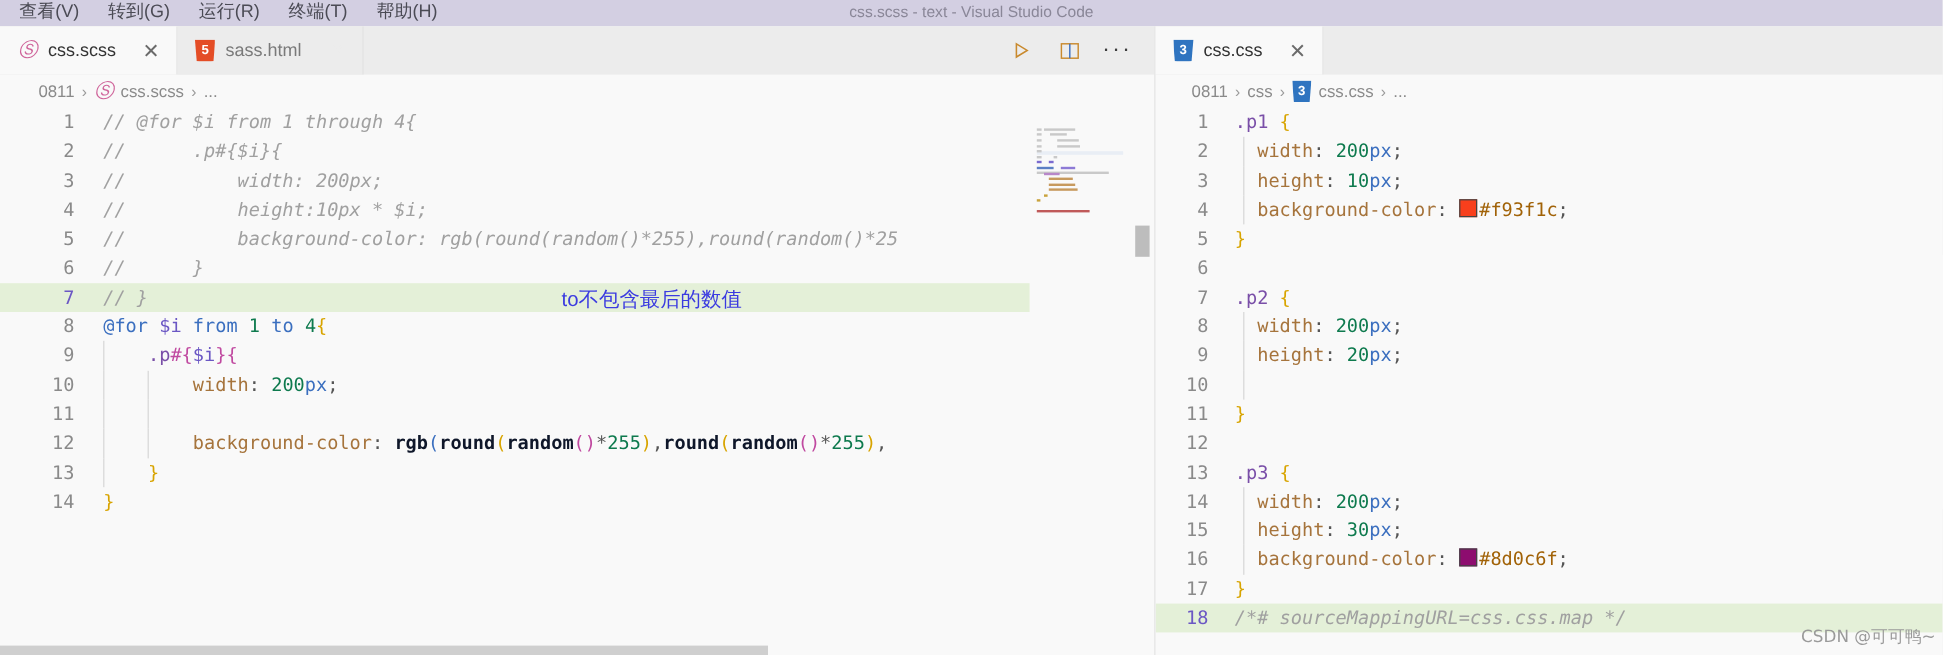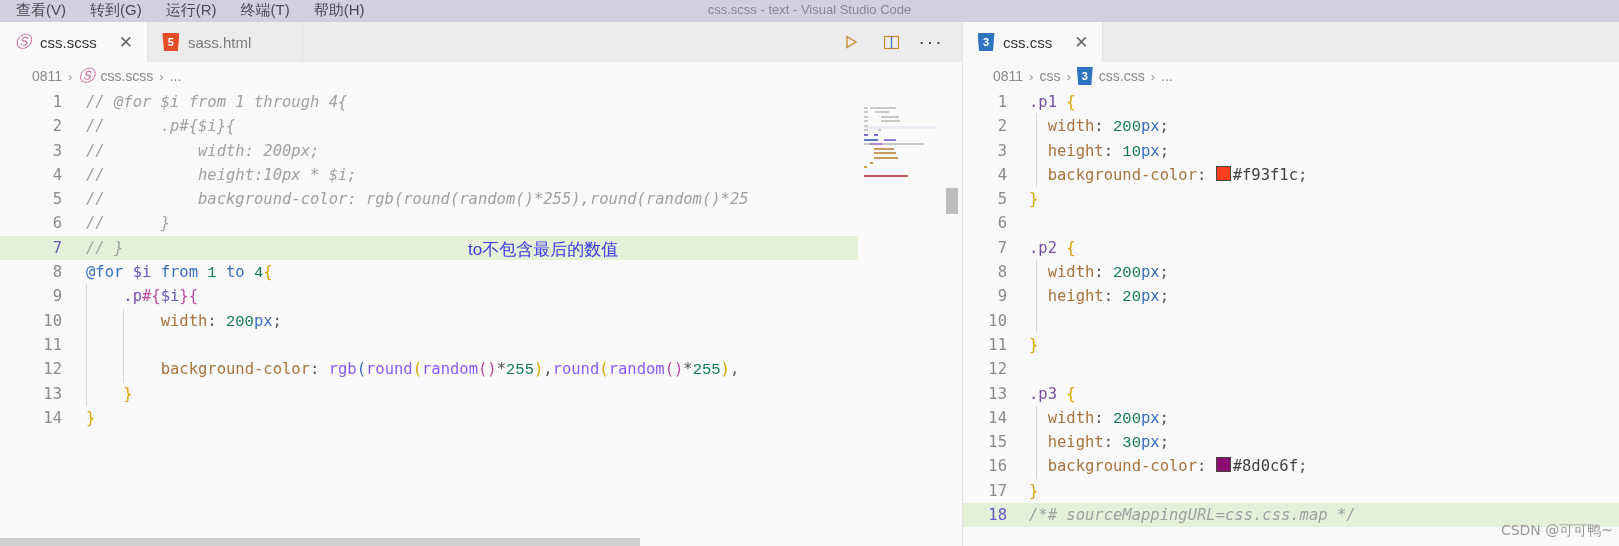--- a/index.html
+++ b/index.html
@@ -89,31 +89,31 @@
   }
   .group-right .ln{width:44px;}
   .line.current .ln{color:#6b57c4;}
   .code{position:absolute;left:86px;top:0;}
   .group-right .code{left:66px;text-align:right;}
 
   
   .cmt{color:#a0a0a0;font-style:italic;}
   .kw{color:#3b6fbf;}
   .var{color:#6b57c4;}
-  .num{color:#0e7a4e;font-family:Liberation Mono, monospace;}
+  .num{color:#0e7a4e;}
   .brace{color:#d8a400;}
   .sel{color:#7a4fa8;}
   .prop{color:#a6743c;}
   .unit{color:#3b6fbf;}
-  .func{color:#8b5cf6;font-weight:normal;}
+  .func{color:#0f172a;font-weight:bold;}
   .paren1{color:#3b6fbf;}
   .paren2{color:#d8a400;}
   .paren3{color:#c049a0;}
   .interp{color:#c049a0;}
-  .hex{color:#404040;}
+  .hex{color:#a16207;}
   .punct{color:#555;}
 
   .swatch{
     display:inline-block;width:13px;height:13px;border:1px solid #444;
     vertical-align:-1px;margin-right:2px;
   }
 
   
   .iguide{position:absolute;top:0;width:1px;height:24.3px;background:#d6d6d6;}
 

